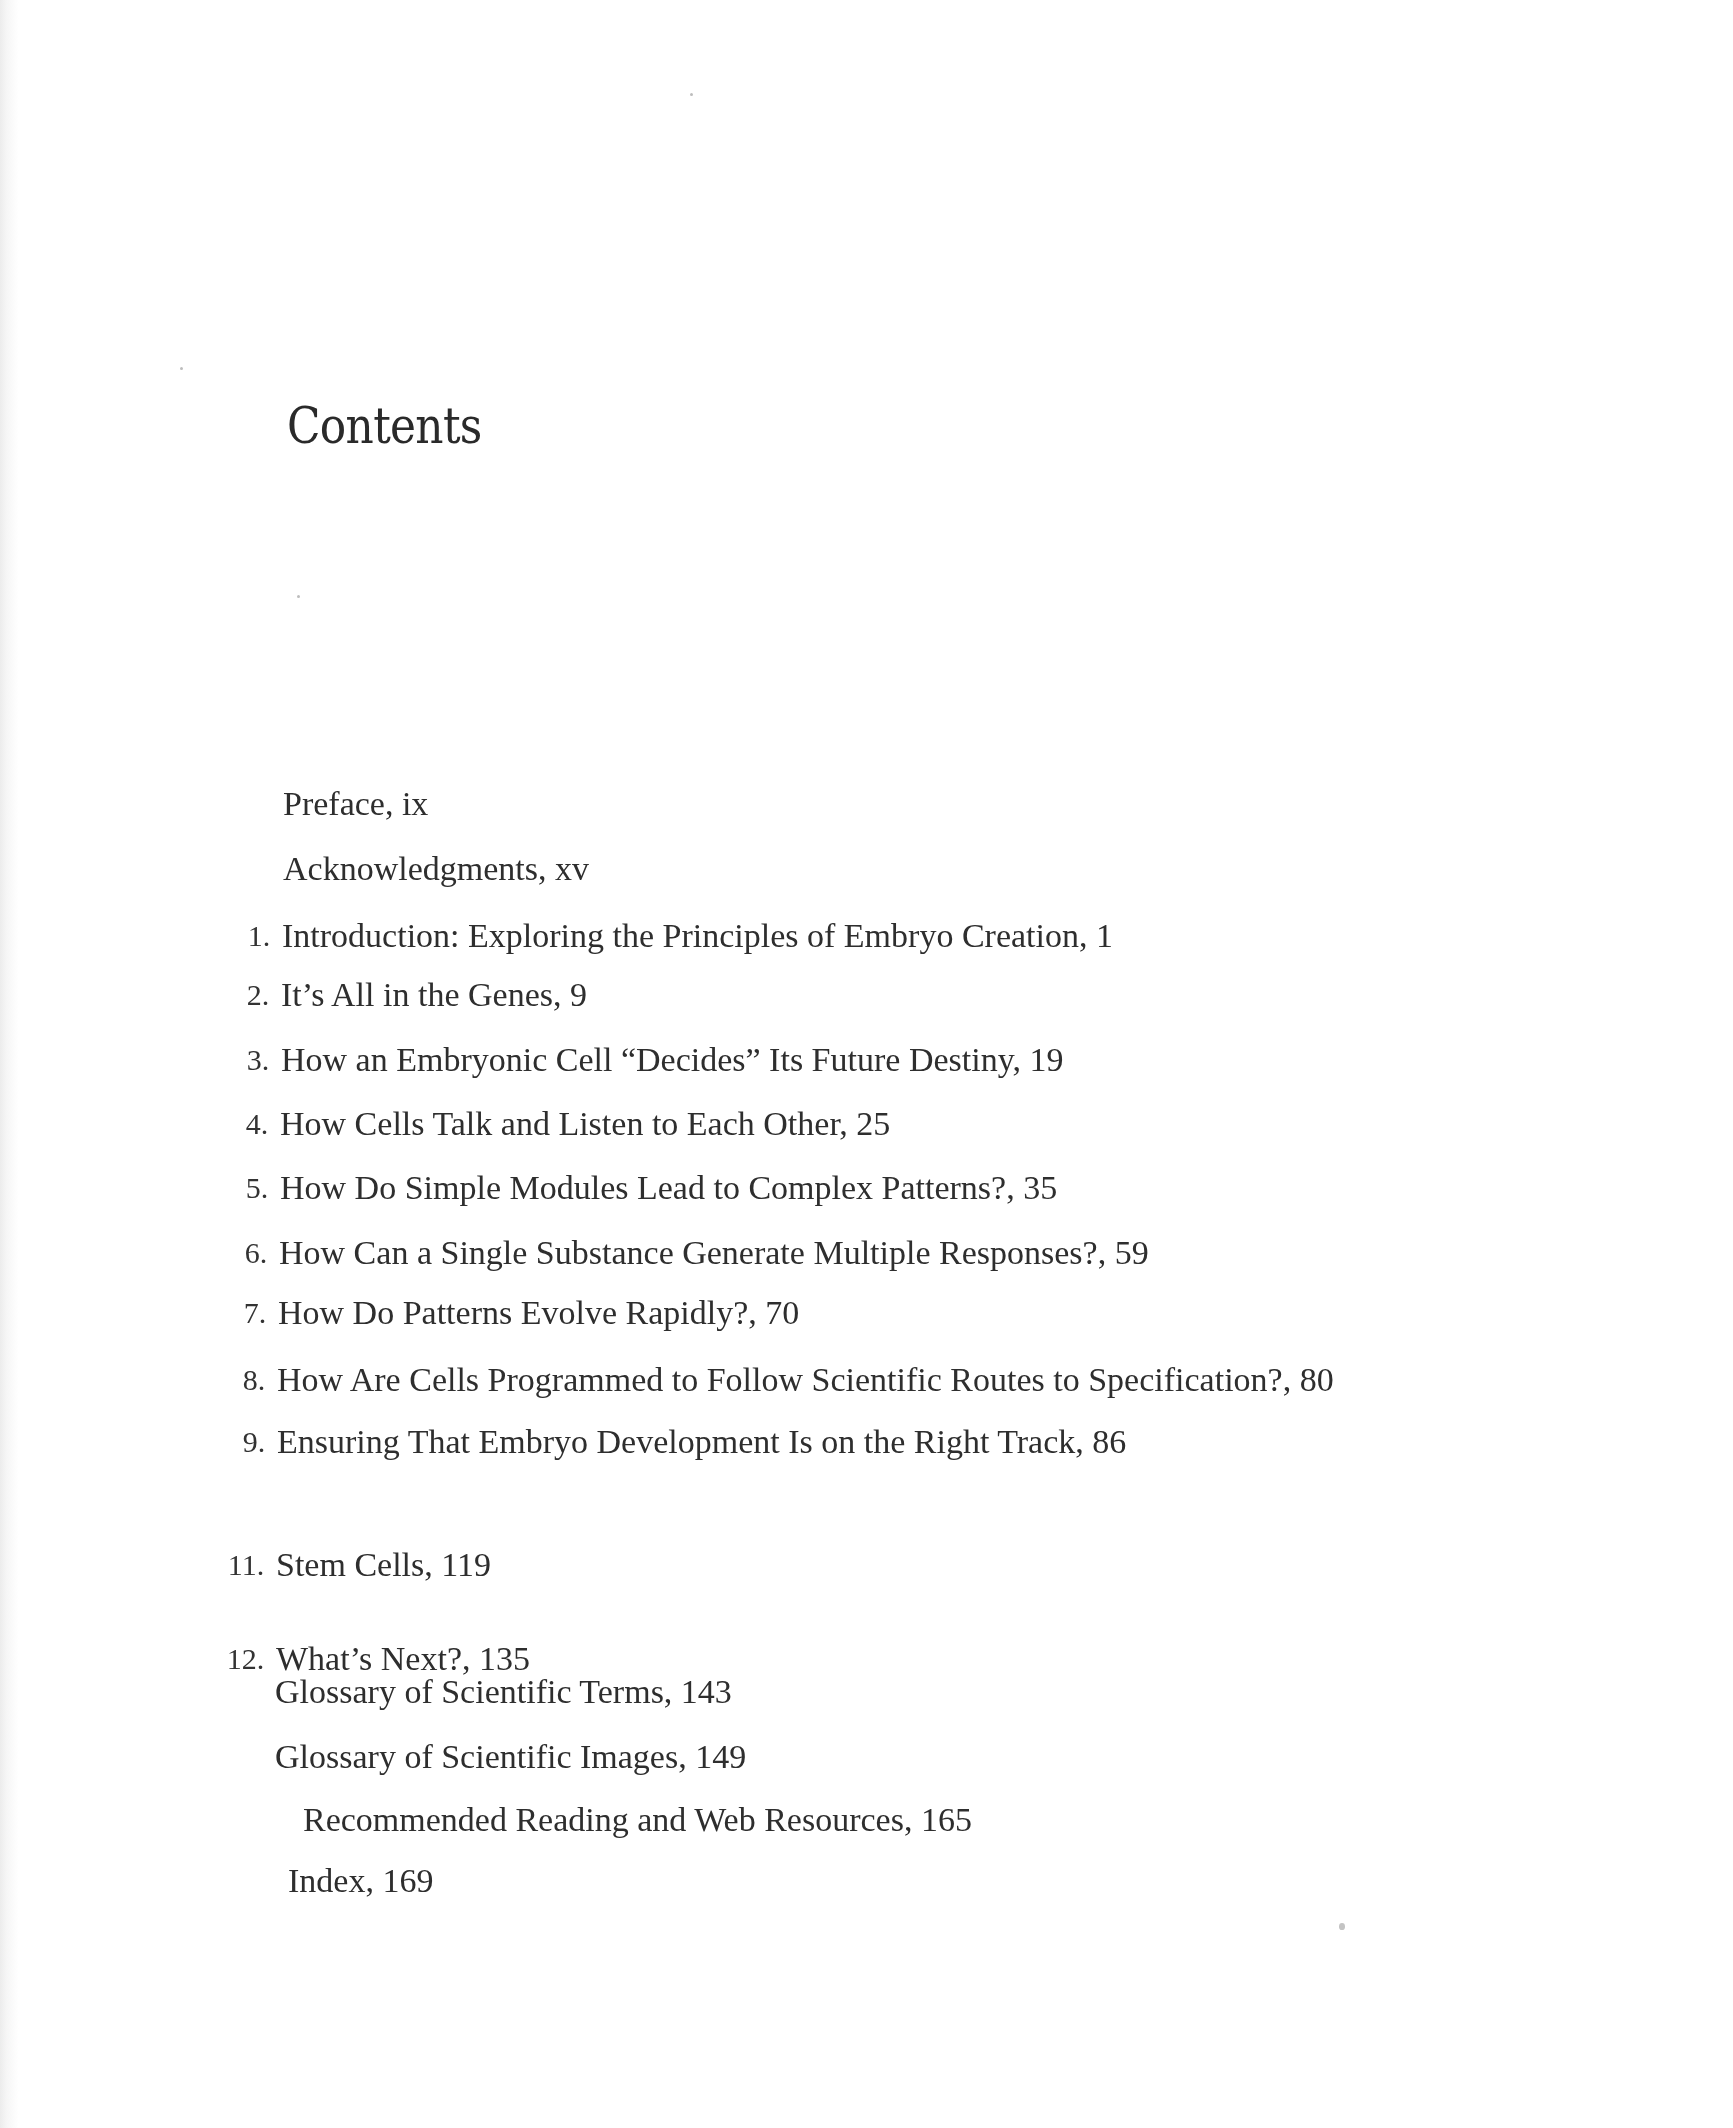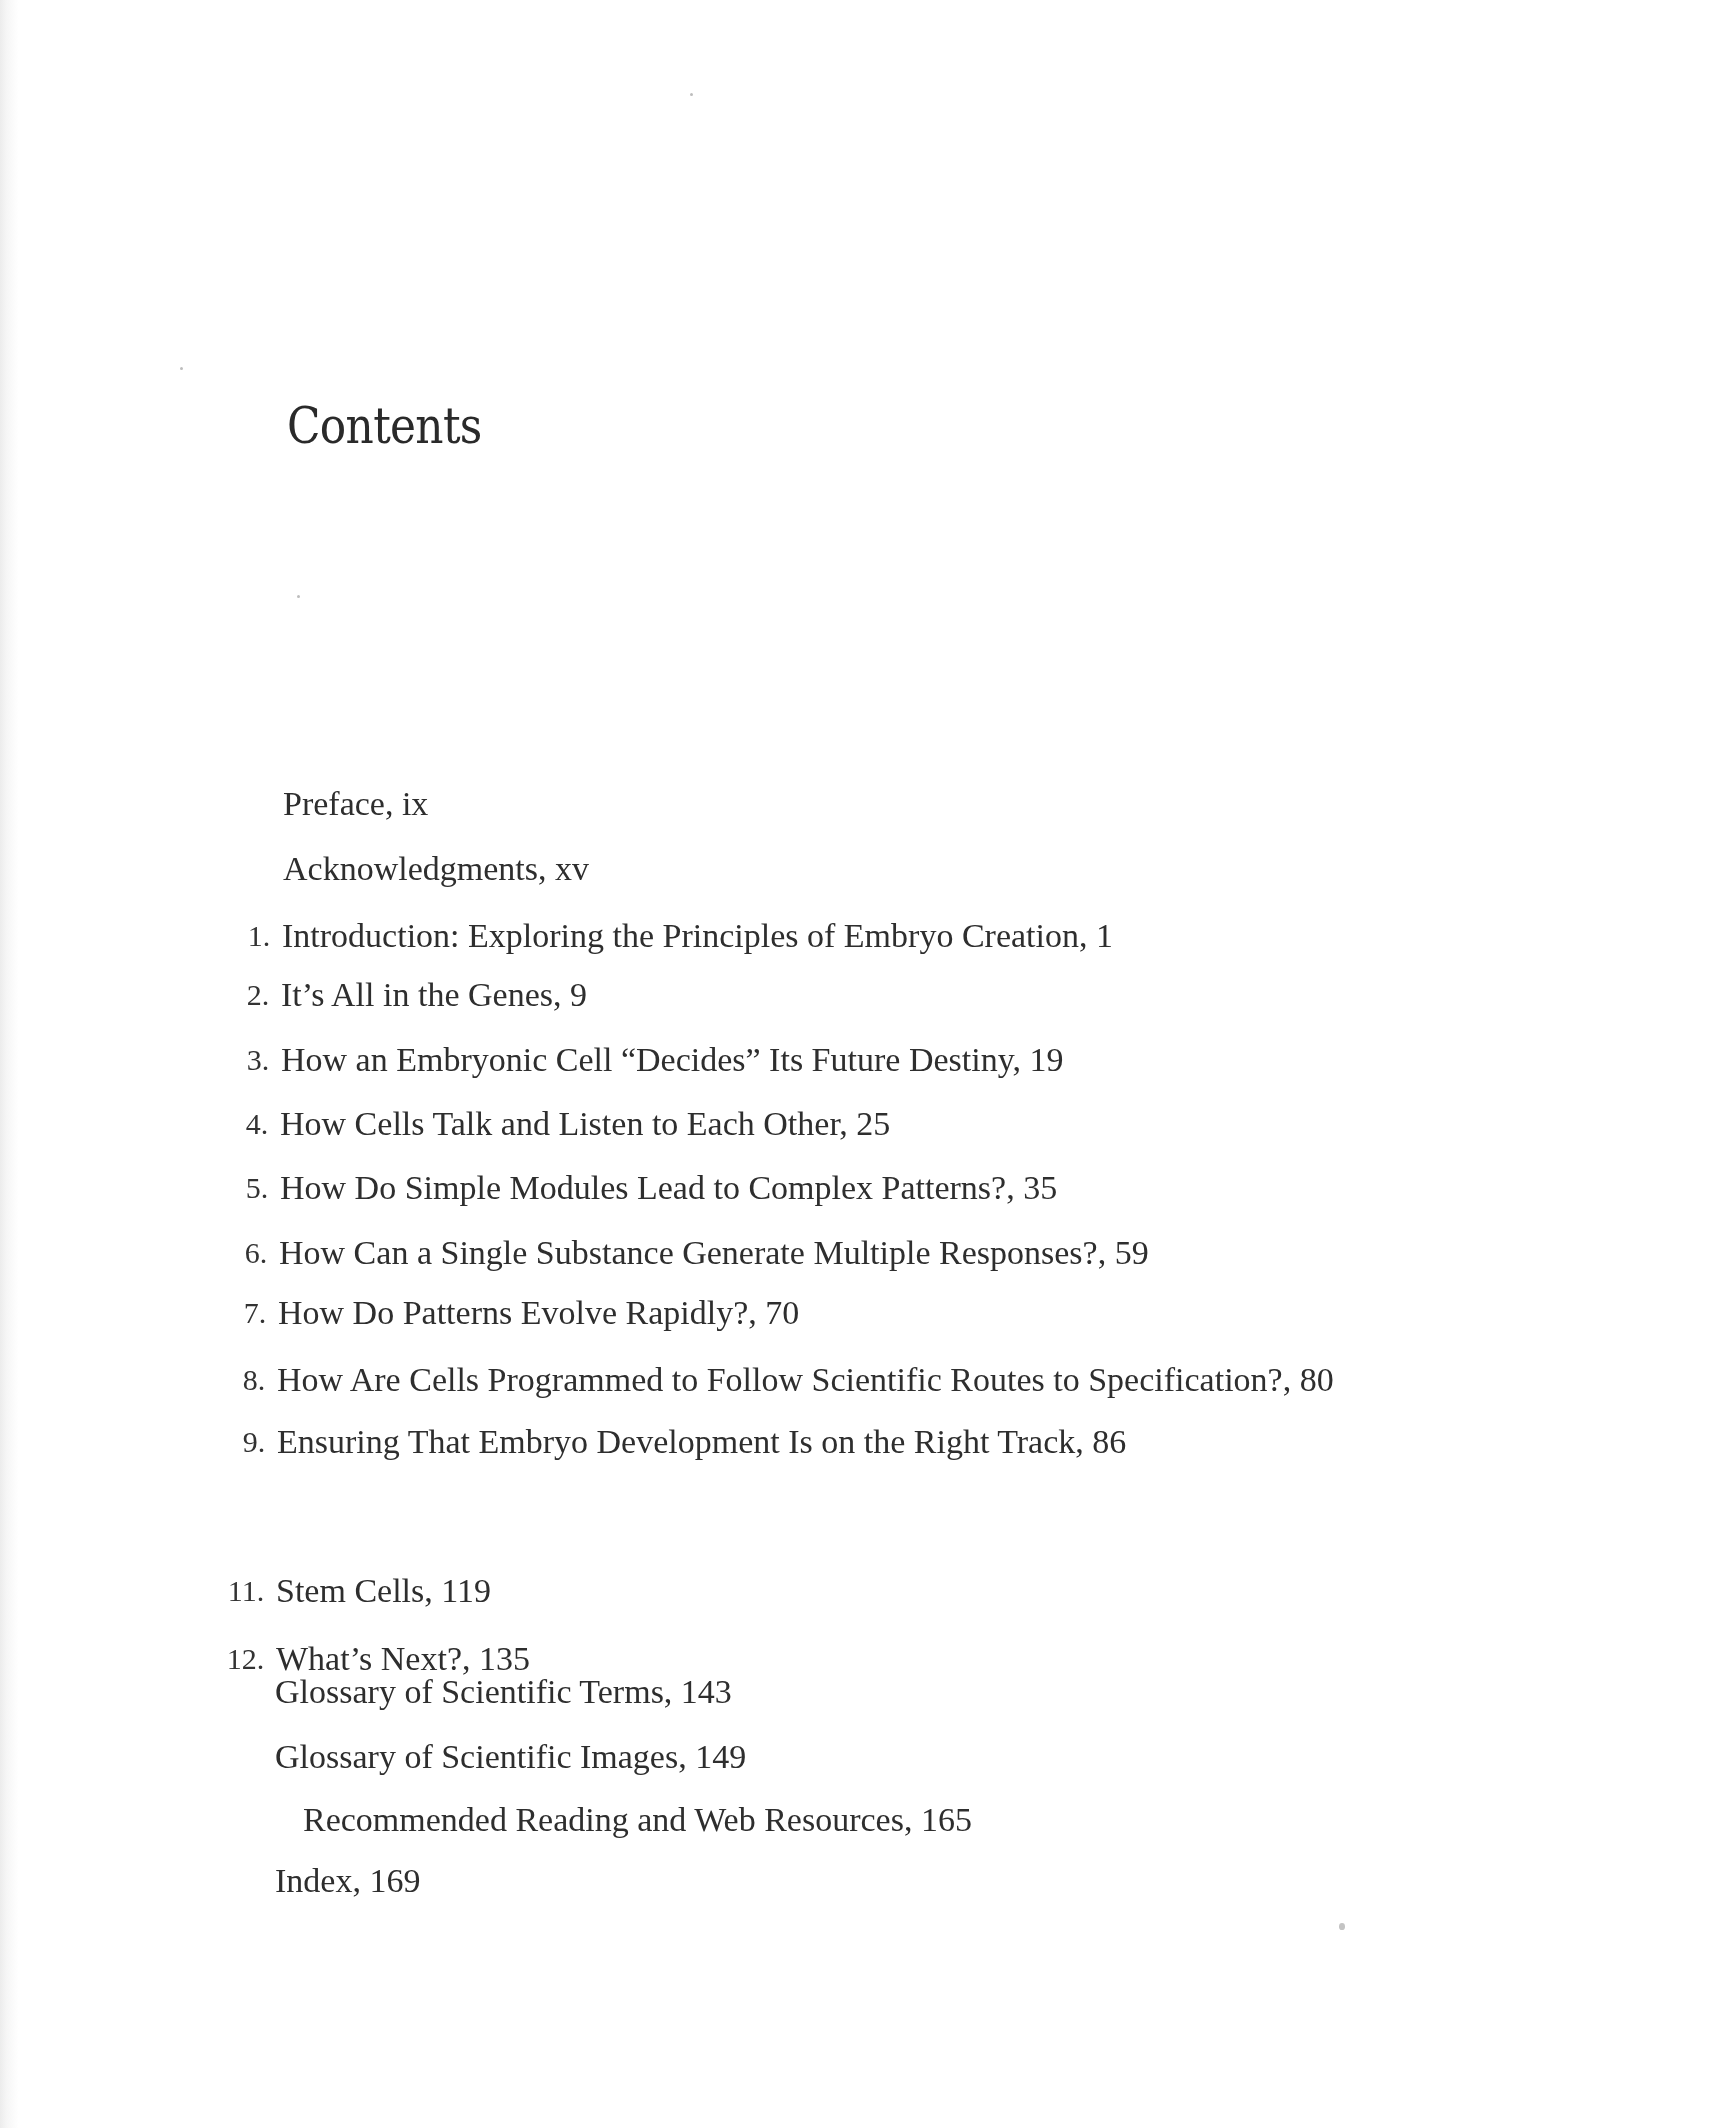--- a/index.html
+++ b/index.html
@@ -120,33 +120,33 @@
     </li>
     <li class="entry" style="left:278px; top:1289px;">
       <span class="num">7.</span><span class="label">How Do Patterns Evolve Rapidly?, </span><span class="page-ref">70</span>
     </li>
     <li class="entry" style="left:277px; top:1356px;">
       <span class="num">8.</span><span class="label">How Are Cells Programmed to Follow Scientific Routes to Specification?, </span><span class="page-ref">80</span>
     </li>
     <li class="entry" style="left:277px; top:1418px;">
       <span class="num">9.</span><span class="label">Ensuring That Embryo Development Is on the Right Track, </span><span class="page-ref">86</span>
     </li>
-    <li class="entry" style="left:276px; top:1541px;margin-top:26px;">
+    <li class="entry" style="left:276px; top:1541px;">
       <span class="num">11.</span><span class="label">Stem Cells, </span><span class="page-ref">119</span>
     </li>
     <li class="entry" style="left:276px; top:1602px;margin-top:33px;">
       <span class="num">12.</span><span class="label">What’s Next?, </span><span class="page-ref">135</span>
     </li>
     <li class="entry" style="left:275px; top:1668px;">
       <span class="num"></span><span class="label">Glossary of Scientific Terms, </span><span class="page-ref">143</span>
     </li>
     <li class="entry" style="left:275px; top:1733px;">
       <span class="num"></span><span class="label">Glossary of Scientific Images, </span><span class="page-ref">149</span>
     </li>
     <li class="entry" style="left:275px; top:1796px;margin-left:28px;">
       <span class="num"></span><span class="label">Recommended Reading and Web Resources, </span><span class="page-ref">165</span>
     </li>
-    <li class="entry" style="left:275px; top:1857px;">
+    <li class="entry" style="left:288px; top:1857px;">
       <span class="num"></span><span class="label">Index, </span><span class="page-ref">169</span>
     </li>
   </ul>
 </div>
 
 
 </body></html>

